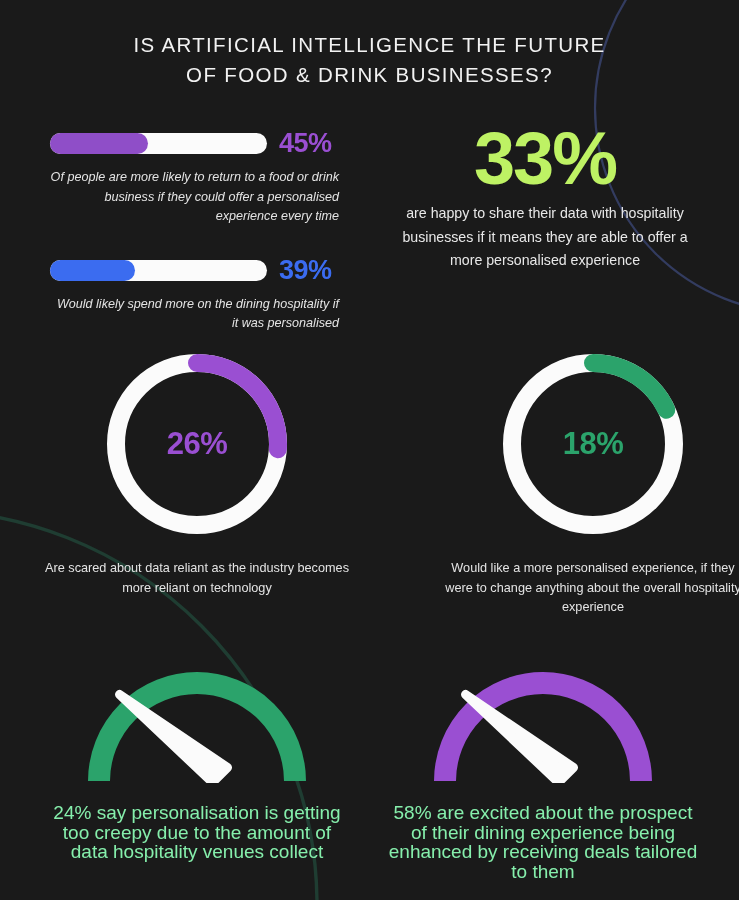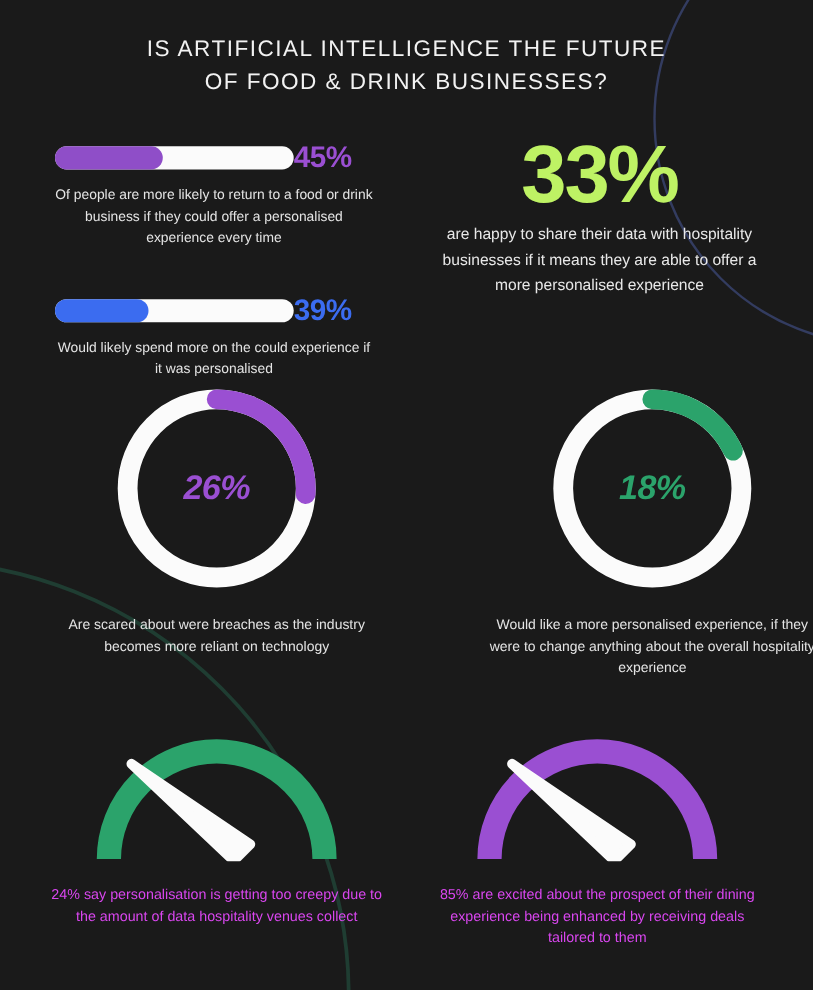--- a/index.html
+++ b/index.html
@@ -54,20 +54,21 @@
   .bars-col {
     position: absolute;
     left: 50px;
     top: 128px;
     width: 320px;
   }
   .bar-block { margin-bottom: 20px; }
   .bar-row {
     display: flex;
     align-items: center;
+    gap: 12px;
   }
   .bar-track {
     position: relative;
     width: 217px;
     height: 21px;
     background: #fbfbfb;
     border-radius: 11px;
     flex: 0 0 auto;
   }
   .bar-fill {
@@ -80,23 +81,24 @@
   .bar-pct {
     font-size: 27px;
     font-weight: 700;
     letter-spacing: -0.5px;
     white-space: nowrap;
   }
   .bar-caption {
     margin-top: 9px;
     font-size: 12.6px;
     line-height: 19.5px;
-    text-align: center;
+    text-align: right;
     color: #e4e4e4;
     width: 289px;
+    font-style: italic;
   }
 
   
   .bigstat {
     position: absolute;
     left: 390px;
     top: 120px;
     width: 310px;
     text-align: center;
   }
@@ -119,21 +121,20 @@
     width: 310px;
     text-align: center;
   }
   .donut-left  { left: 42px;  top: 345px; }
   .donut-right { left: 406px; top: 345px; margin-left: 32px; }
   .donut-wrap {
     position: relative;
     width: 198px;
     height: 198px;
     margin: 0 auto;
-    font-style: italic;
   }
   .donut-label {
     position: absolute;
     left: 0;
     top: 0;
     width: 198px;
     height: 198px;
     display: flex;
     align-items: center;
     justify-content: center;
@@ -157,23 +158,23 @@
   .gauge-left  { left: 42px;  top: 655px; }
   .gauge-right { left: 388px; top: 655px; }
   .gauge-wrap {
     position: relative;
     width: 240px;
     height: 128px;
     margin: 0 auto;
   }
   .gauge-caption {
     margin-top: 20px;
-    font-size: 13px;
+    font-size: 19px;
     line-height: 19.5px;
-    color: #d946ef;
+    color: #86efac;
   }
 </style>
 </head>
 <body>
 
 <svg class="bg-decor" viewBox="0 0 739 900" width="739" height="900" aria-hidden="true">
   <circle cx="800" cy="108" r="205" fill="none" stroke="#333c60" stroke-width="2.2"></circle>
   <circle cx="-78" cy="905" r="395" fill="none" stroke="#1f3d32" stroke-width="3.4"></circle>
 </svg>
 
@@ -189,48 +190,48 @@
     <div class="bar-block">
       <div class="bar-row">
         <div class="bar-track">
           <div class="bar-fill" style="width:45%; background:#8f4ec8;"></div>
         </div>
         <div class="bar-pct" style="color:#9a4fd2;">45%</div>
       </div>
       <div class="bar-caption">Of people are more likely to return to a food or drink business if they could offer a personalised experience every time</div>
     </div>
 
-    <div class="bar-block" style="margin-top:40px;">
+    <div class="bar-block" style="margin-top:28px;">
       <div class="bar-row">
         <div class="bar-track">
           <div class="bar-fill" style="width:39%; background:#3b6cf0;"></div>
         </div>
         <div class="bar-pct" style="color:#3b6cf0;">39%</div>
       </div>
-      <div class="bar-caption">Would likely spend more on the could experience if it was personalised</div>
+      <div class="bar-caption">Would likely spend more on the dining hospitality if it was personalised</div>
     </div>
 
   </div>
 
   <div class="bigstat">
     <div class="bigstat-num" style="color:#bef264;">33%</div>
     <div class="bigstat-caption">are happy to share their data with hospitality businesses if it means they are able to offer a more personalised experience</div>
   </div>
 
   <div class="donut-block donut-left">
     <div class="donut-wrap">
       <svg viewBox="0 0 198 198" width="198" height="198">
         <g transform="rotate(-90 99 99)">
           <circle cx="99" cy="99" r="81" fill="none" stroke="#fbfbfb" stroke-width="18"></circle>
           <circle cx="99" cy="99" r="81" fill="none" stroke="#9a4fd2" stroke-width="18" stroke-linecap="round" stroke-dasharray="132.3 376.6"></circle>
         </g>
       </svg>
       <div class="donut-label" style="color:#9a4fd2;">26%</div>
     </div>
-    <div class="donut-caption">Are scared about were breaches as the industry becomes more reliant on technology</div>
+    <div class="donut-caption">Are scared about data reliant as the industry becomes more reliant on technology</div>
   </div>
 
   <div class="donut-block donut-right">
     <div class="donut-wrap">
       <svg viewBox="0 0 198 198" width="198" height="198">
         <g transform="rotate(-90 99 99)">
           <circle cx="99" cy="99" r="81" fill="none" stroke="#fbfbfb" stroke-width="18"></circle>
           <circle cx="99" cy="99" r="81" fill="none" stroke="#2ba36b" stroke-width="18" stroke-linecap="round" stroke-dasharray="91.6 417.3"></circle>
         </g>
       </svg>
@@ -249,16 +250,16 @@
     <div class="gauge-caption">24% say personalisation is getting too creepy due to the amount of data hospitality venues collect</div>
   </div>
 
   <div class="gauge-block gauge-right">
     <div class="gauge-wrap">
       <svg viewBox="0 0 240 128" width="240" height="128">
         <path d="M 22 126 A 98 98 0 0 1 218 126" fill="none" stroke="#9a4fd2" stroke-width="22" stroke-linecap="butt"></path>
         <path d="M 42.5 39.5 L 150.5 112.5 L 135.5 127.5 Z" fill="#fbfbfb" stroke="#fbfbfb" stroke-width="9" stroke-linejoin="round"></path>
       </svg>
     </div>
-    <div class="gauge-caption">85% are excited about the prospect of their dining experience being enhanced by receiving deals tailored to them</div>
+    <div class="gauge-caption">58% are excited about the prospect of their dining experience being enhanced by receiving deals tailored to them</div>
   </div>
 
 </div>
 
 </body></html>

